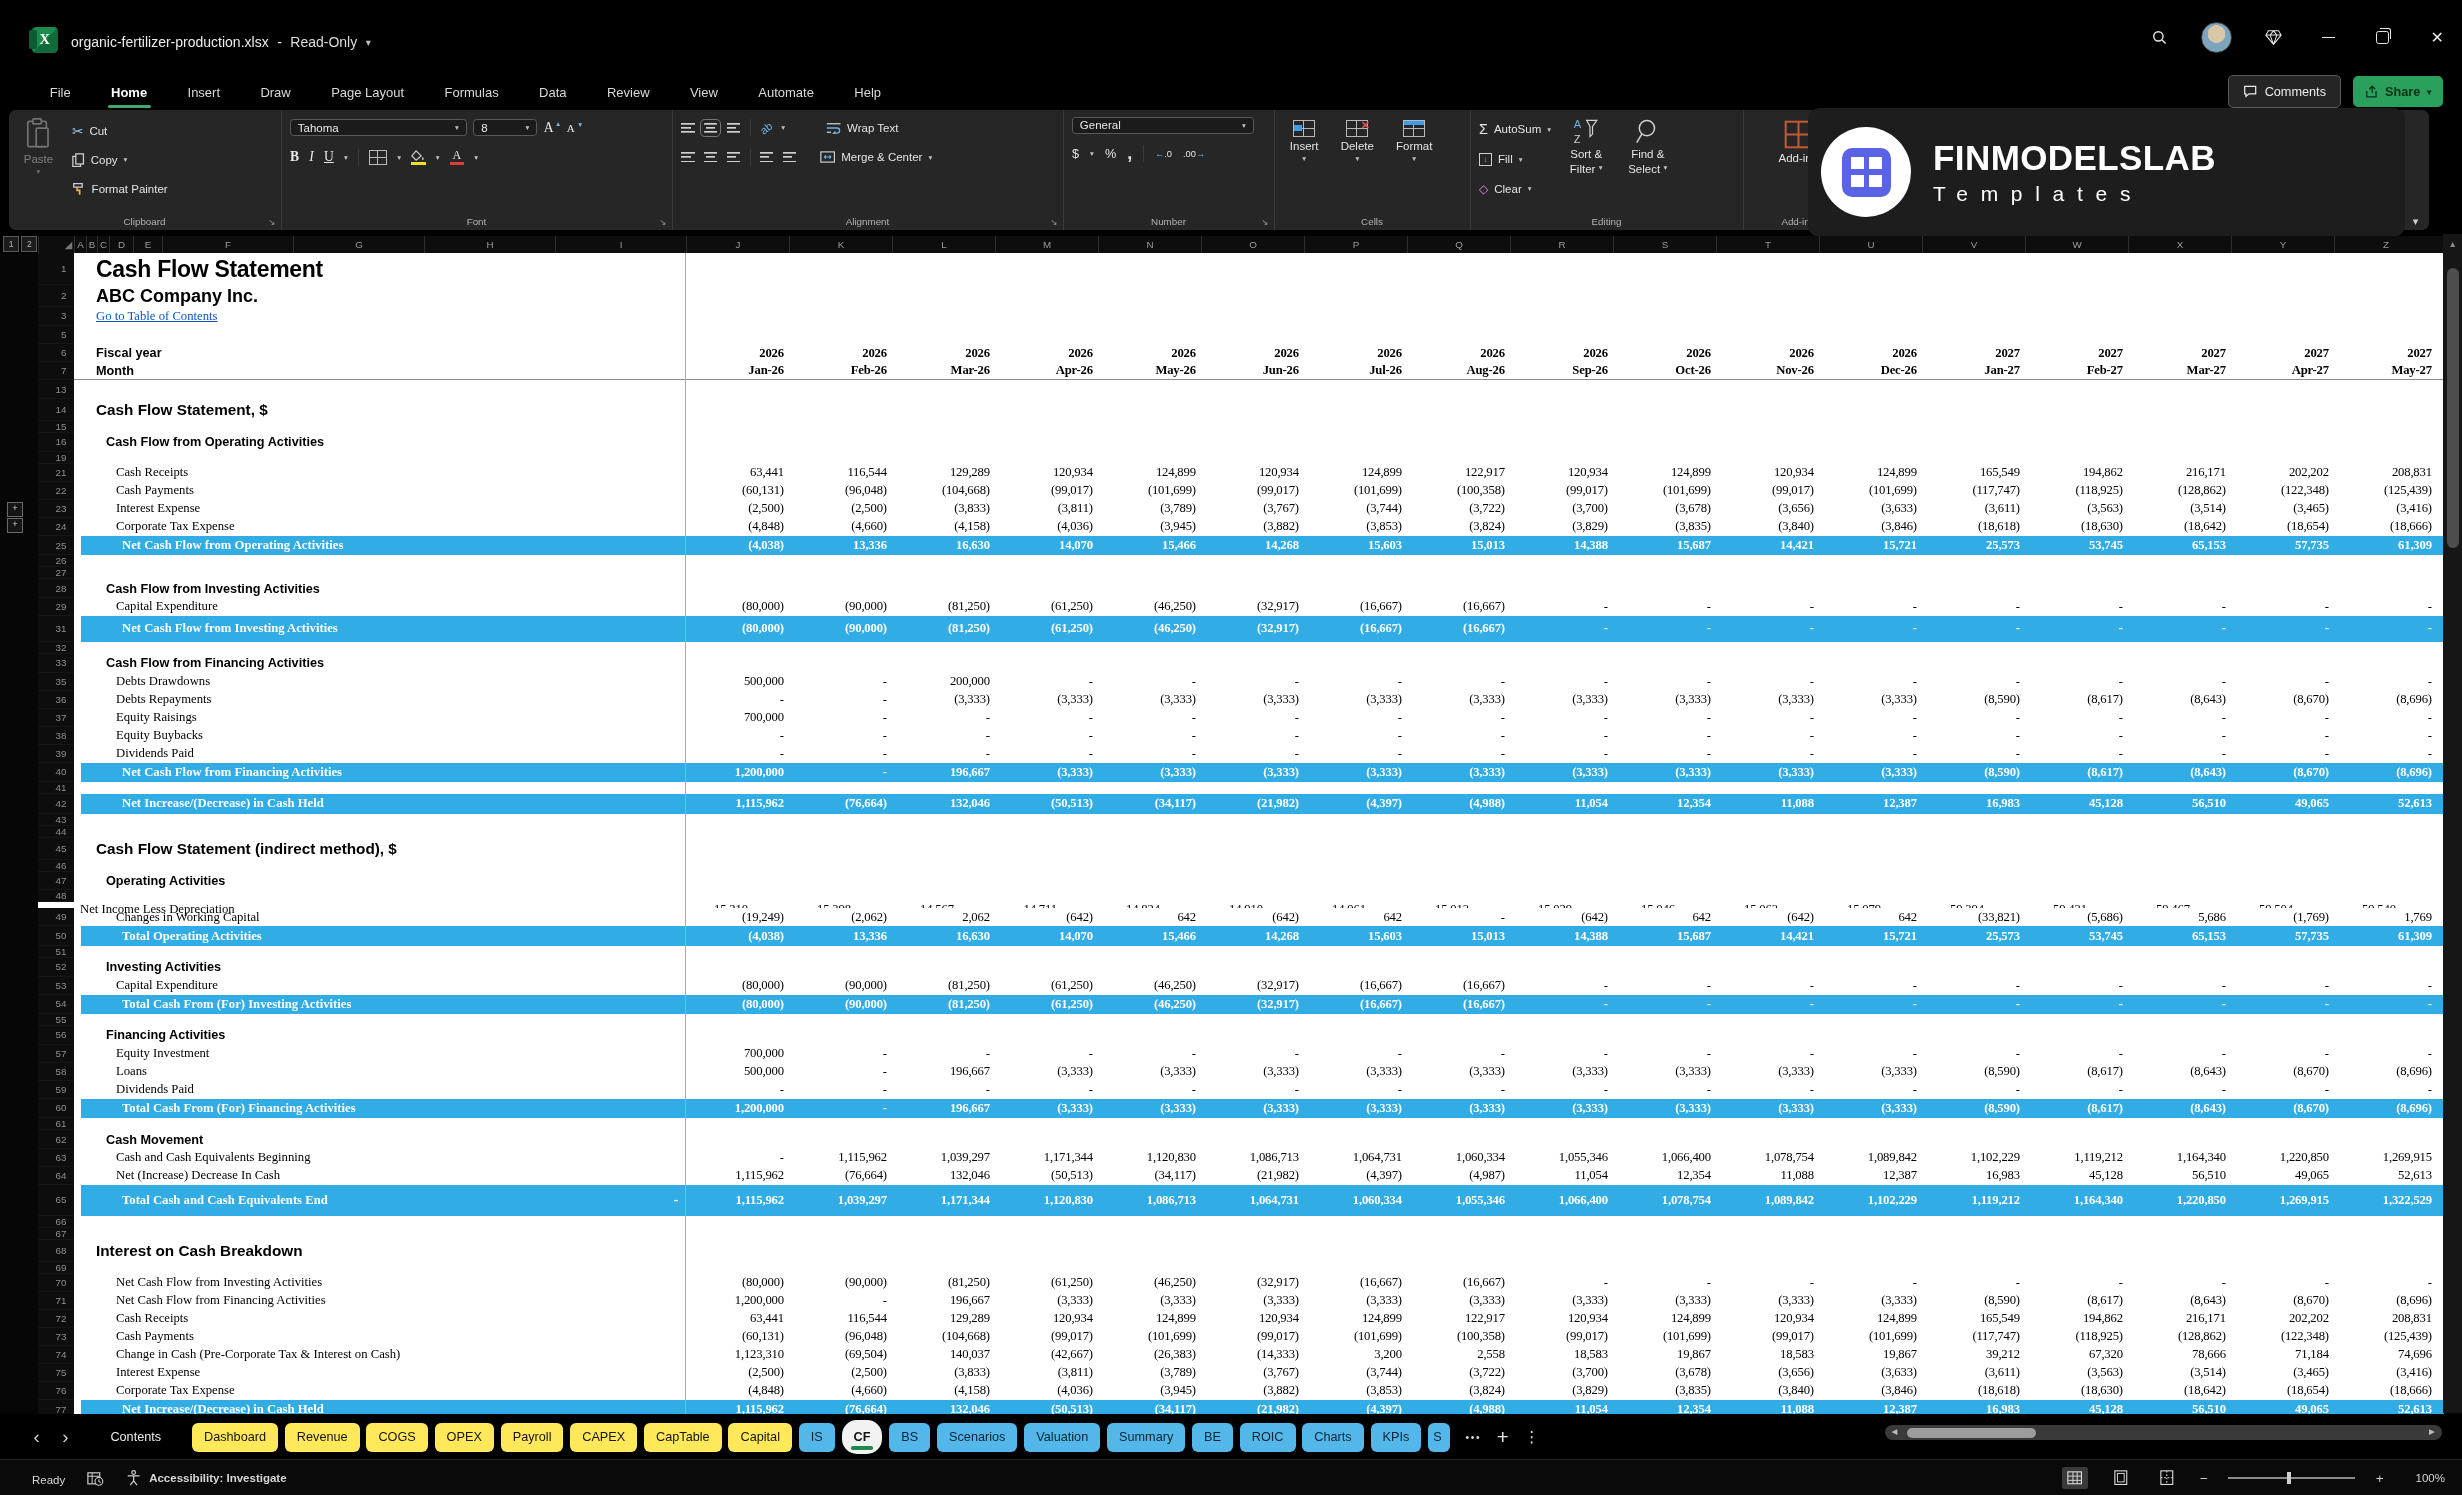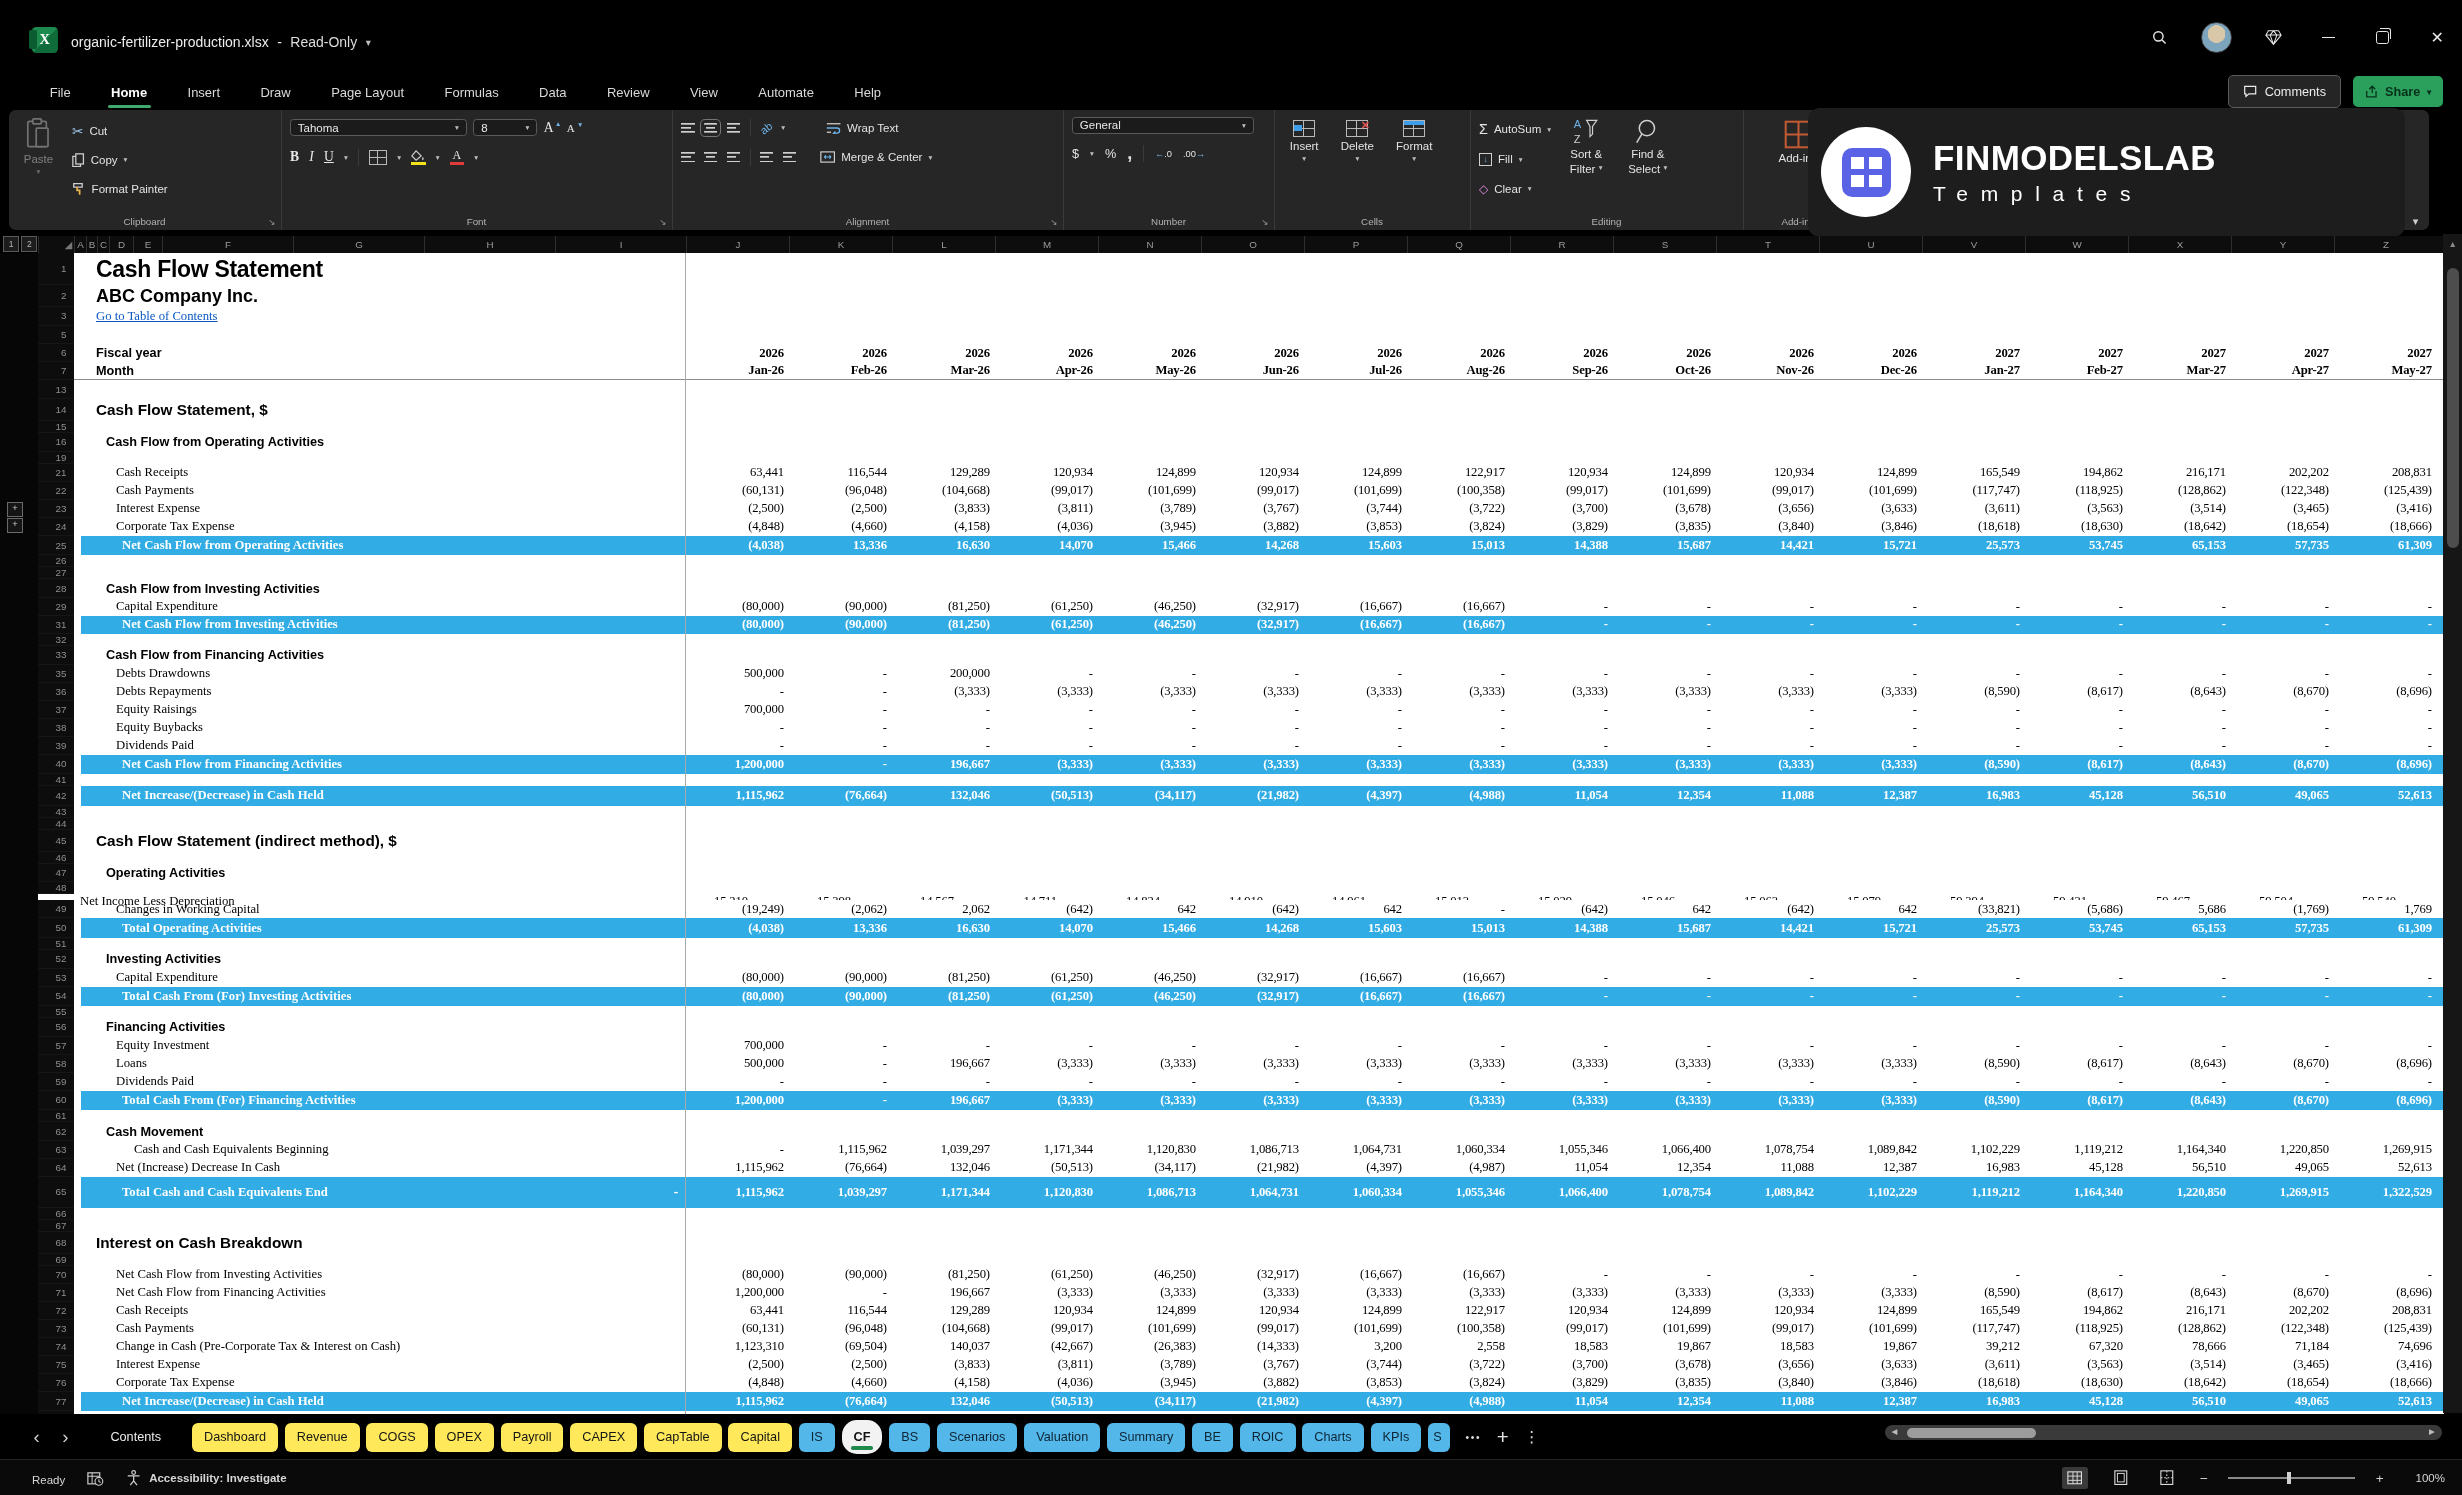--- a/index.html
+++ b/index.html
@@ -796,21 +796,21 @@
             <div class="cell">-</div>
             <div class="cell">-</div>
             <div class="cell">-</div>
             <div class="cell">-</div>
             <div class="cell">-</div>
             <div class="cell">-</div>
           </div>
           <div class="filler"></div>
         </div>
       </div>
-      <div class="row total" style="height: 18px;">
+      <div class="row total" style="height: 26px;">
         <div class="rnum">31</div>
         <div class="rbody">
           <div class="labelzone" style="padding-left: 48px;">
             <span class="lbl">Net Cash Flow from Investing Activities</span>
           </div>
           <div class="cells">
             <div class="cell">(80,000)</div>
             <div class="cell">(90,000)</div>
             <div class="cell">(81,250)</div>
             <div class="cell">(61,250)</div>
@@ -1385,21 +1385,21 @@
         <div class="rbody">
           <div class="labelzone" style="padding-left: 32px;">
             <span class="lbl">Cash Movement</span>
           </div>
           <div class="filler"></div>
         </div>
       </div>
       <div class="row detail" style="height: 18px;">
         <div class="rnum">63</div>
         <div class="rbody">
-          <div class="labelzone" style="padding-left: 60px;">
+          <div class="labelzone" style="padding-left: 42px;">
             <span class="lbl">Cash and Cash Equivalents Beginning</span>
           </div>
           <div class="cells">
             <div class="cell">-</div>
             <div class="cell">1,115,962</div>
             <div class="cell">1,039,297</div>
             <div class="cell">1,171,344</div>
             <div class="cell">1,120,830</div>
             <div class="cell">1,086,713</div>
             <div class="cell">1,064,731</div>

